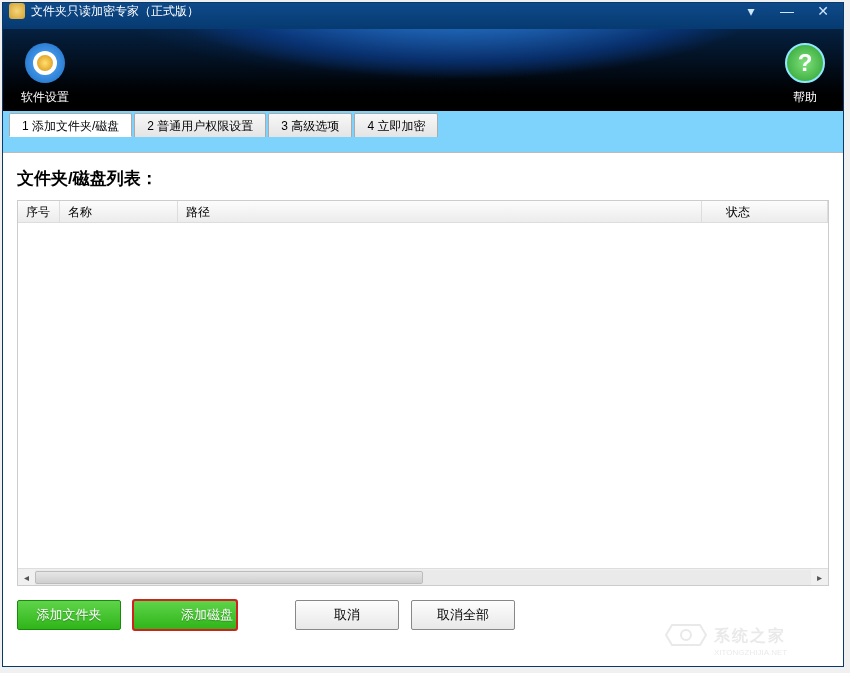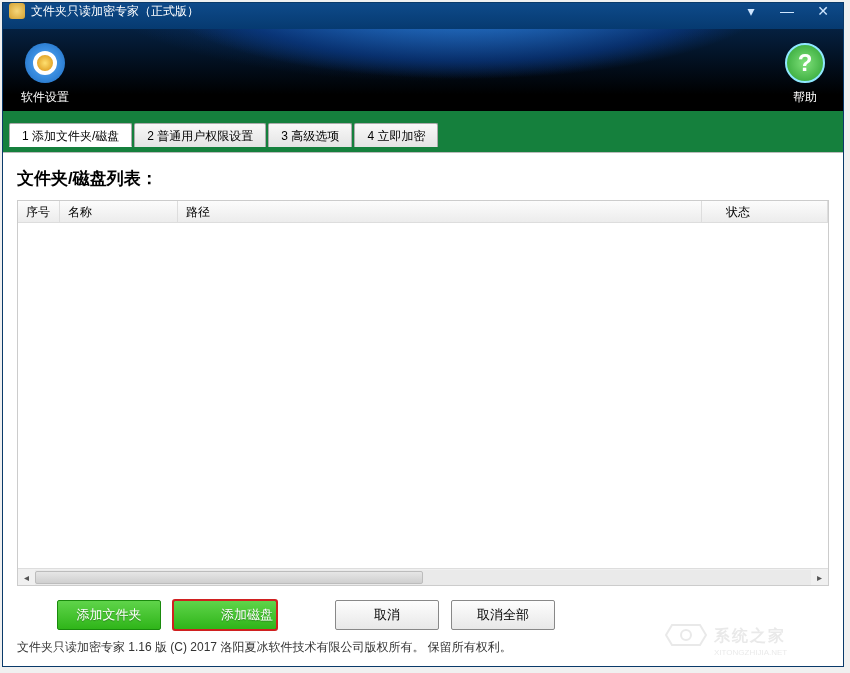--- a/index.html
+++ b/index.html
@@ -20,42 +20,42 @@
         radial-gradient(ellipse 500px 160px at 50% -60px, rgba(20,90,200,0.7), transparent 70%),
         linear-gradient(180deg, #052040 0%, #000 80%);
     }
     .banner-left { position: absolute; left: 18px; top: 14px; text-align: center; color: #fff; font-size: 12px; }
     .banner-right { position: absolute; right: 18px; top: 14px; text-align: center; color: #fff; font-size: 12px; }
     .gear-icon { width: 40px; height: 40px; border-radius: 50%; background: radial-gradient(#5ab0ff, #1a6ac0); margin: 0 auto 6px; position: relative; }
     .gear-icon::before { content: ""; position: absolute; inset: 8px; border-radius: 50%; border: 4px solid #fff; background: radial-gradient(#ffe070, #d88f10); }
     .gear-icon svg { position: absolute; left: 50%; top: 50%; transform: translate(-50%,-50%); }
     .help-icon { width: 40px; height: 40px; border-radius: 50%; background: radial-gradient(#7fe07a, #2aa030); margin: 0 auto 6px; display: flex; align-items: center; justify-content: center; color: #fff; font-size: 24px; font-weight: bold; border: 2px solid #8fe8ff; }
     
-    .tabbar { height: 42px; display: flex; border-bottom: 1px solid #bbb; background: #15803d; padding-left: 6px; padding-top: 12px; }
+    .tabbar { height: 42px; display: flex; border-bottom: 1px solid #bbb; background: #7dd3fc; padding-left: 6px; padding-top: 2px; }
     .tab { padding: 0 12px; height: 24px; line-height: 24px; font-size: 12px; border: 1px solid #aaa; border-bottom: none; background: linear-gradient(#f8f8f8, #e4e4e4); margin-right: 2px; cursor: pointer; border-radius: 2px 2px 0 0; }
     .tab.active { background: #fff; position: relative; z-index: 2; border-bottom: 1px solid #fff; margin-bottom: -1px; }
     
     .content { padding: 14px 14px 10px; }
     .list-label { font-size: 17px; font-weight: bold; margin-bottom: 10px; }
     
     .table-wrap { border: 1px solid #ccc; height: 386px; background: #fff; position: relative; display: flex; flex-direction: column; }
     .thead { display: flex; height: 22px; background: linear-gradient(#fcfcfc, #ececec); border-bottom: 1px solid #ddd; font-size: 12px; }
     .th { padding: 3px 8px; border-right: 1px solid #ddd; }
     .th-seq { width: 42px; }
     .th-name { width: 118px; }
     .th-path { flex: 1; }
     .th-status { width: 110px; margin-left: 16px; }
     .tbody { flex: 1; overflow: auto; }
     .hscroll { height: 17px; background: #f0f0f0; border-top: 1px solid #ddd; display: flex; align-items: center; }
     .hscroll-track { flex: 1; height: 15px; margin: 0 17px; background: #eaeaea; position: relative; }
     .hscroll-thumb { position: absolute; left: 0; width: 50%; top: 1px; bottom: 1px; background: linear-gradient(#e6e6e6,#cfcfcf); border: 1px solid #bcbcbc; border-radius: 2px; }
     .hscroll-arrow { width: 17px; height: 15px; display: flex; align-items: center; justify-content: center; font-size: 10px; color: #555; position: absolute; }
     .ha-left { left: 0; } .ha-right { right: 0; }
     
-    .btnrow { display: flex; gap: 12px; margin-top: 14px; align-items: center; margin-left: 40px; }
+    .btnrow { display: flex; gap: 12px; margin-top: 14px; align-items: center; }
     .btn { height: 30px; width: 104px; font-size: 13px; border: 1px solid #888; background: linear-gradient(#fdfdfd,#e8e8e8); cursor: pointer; border-radius: 2px; }
     .btn-green { background: linear-gradient(#5fd44a,#2fb519); border: 1px solid #1a8a0d; color: #fff; text-shadow: 0 1px 1px rgba(0,0,0,0.3); }
     .btn-green.highlighted { outline: 2px solid #d02020; outline-offset: -1px; padding-left: 44px; }
     .btnrow .spacer { width: 34px; }
     
     .footer { position: absolute; left: 14px; bottom: 10px; font-size: 12px; color: #333; }
     
     .watermark { position: absolute; right: 8px; bottom: 6px; opacity: 0.18; }
     .watermark svg { display: block; }
     .wm-text { font-size: 16px; fill: #888; font-weight: bold; letter-spacing: 2px; }
@@ -121,21 +121,20 @@
 
     <div class="btnrow">
       <button class="btn btn-green">添加文件夹</button>
       <button class="btn btn-green highlighted">添加磁盘</button>
       <span class="spacer"></span>
       <button class="btn">取消</button>
       <button class="btn">取消全部</button>
     </div>
   </div>
 
-  <div class="footer">文件夹只读加密专家 1.16 版  (C)  2017 洛阳夏冰软件技术有限公司版权所有。  保留所有权利。</div>
 </div>
 
 <div class="watermark">
   <svg width="180" height="50" viewBox="0 0 180 50">
     <g>
       <path d="M10 8 L38 8 L44 18 L38 28 L10 28 L4 18 Z" fill="none" stroke="#888" stroke-width="2"></path>
       <circle cx="24" cy="18" r="5" fill="none" stroke="#888" stroke-width="2"></circle>
     </g>
     <text x="52" y="24" class="wm-text">系统之家</text>
     <text x="52" y="38" class="wm-sub">XITONGZHIJIA.NET</text>

